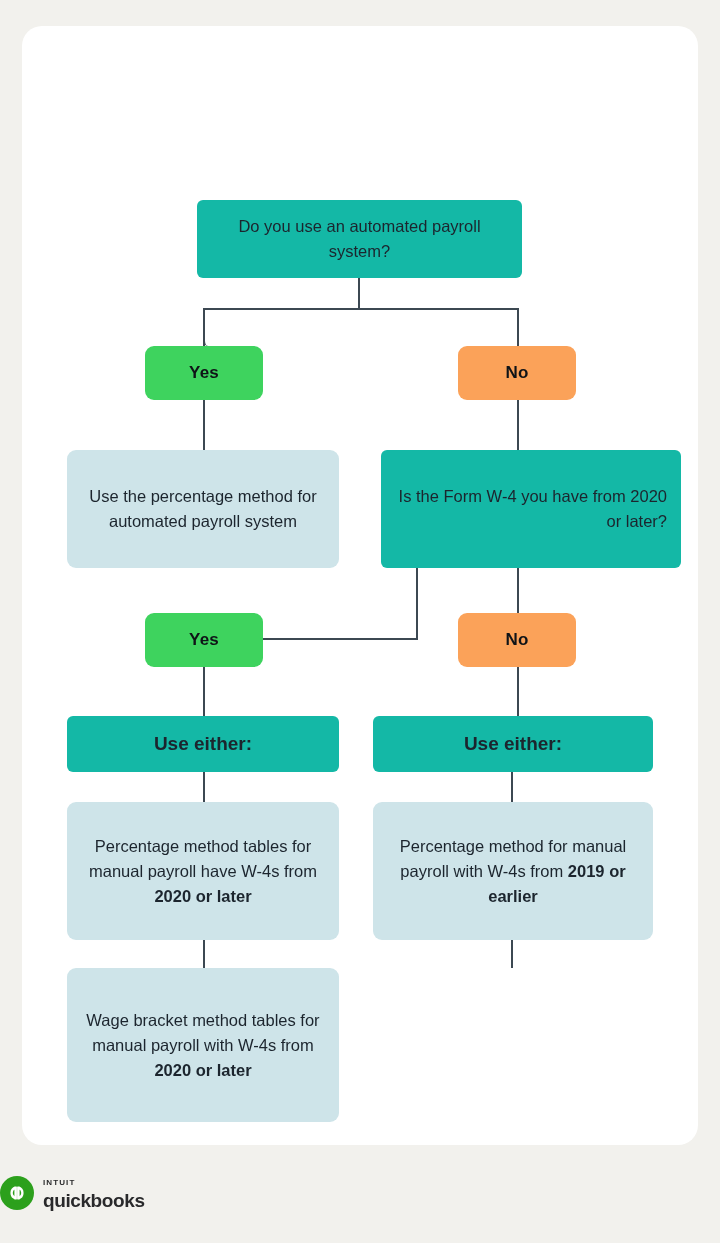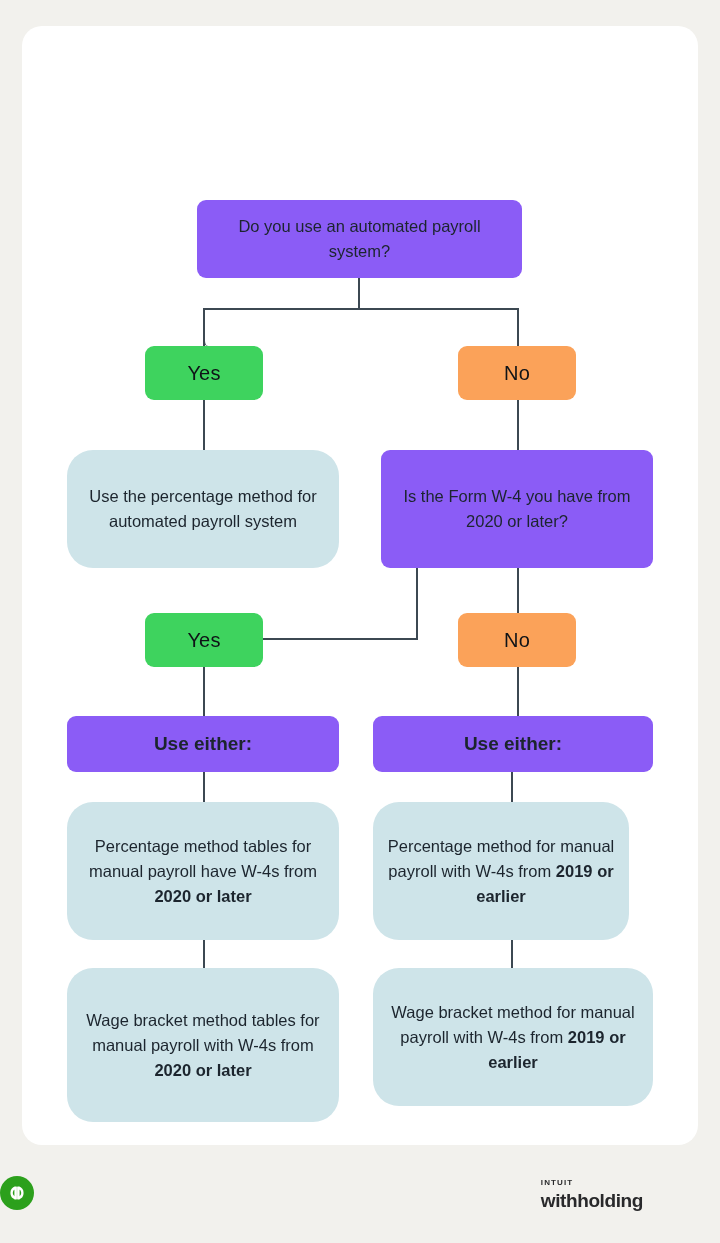--- a/index.html
+++ b/index.html
@@ -46,37 +46,37 @@
   .node {
     position: absolute;
     border-radius: 9px;
     display: flex;
     align-items: center;
     justify-content: center;
     text-align: center;
     color: #1c252e;
   }
 
-  .node-gray   { background: #8b5cf6; }
-  .node-blue   { background: #cee4e9; border-radius: 26px; }
+  .node-gray   { background: #14b8a6; border-radius: 6px; }
+  .node-blue   { background: #cee4e9; }
   .node-green  { background: #3ed35e; }
   .node-orange { background: #fba259; }
 
   .node-text {
     font-size: 16.5px;
     line-height: 25px;
     font-weight: 400;
     padding: 0 14px;
   }
 
   .node-text b { font-weight: bold; }
 
   .pill-text {
-    font-size: 20px;
-    font-weight: normal;
+    font-size: 17px;
+    font-weight: bold;
     color: #0f1317;
     letter-spacing: 0.2px;
   }
 
   .either-text {
     font-size: 19px;
     font-weight: 600;
     color: #1c252e;
   }
 
@@ -96,21 +96,21 @@
   }
 
   
   .footer {
     position: absolute;
     left: 0;
     top: 1176px;
     width: 643px;
     display: flex;
     align-items: center;
-    justify-content: space-between;
+    justify-content: flex-start;
     gap: 9px;
   }
   .logo-mark {
     width: 34px;
     height: 34px;
     border-radius: 50%;
     background: #2ca01c;
     display: flex;
     align-items: center;
     justify-content: center;
@@ -161,21 +161,21 @@
     <span class="pill-text">No</span>
   </div>
 
   <div class="conn conn-v" style="left:203px; top:400px; width:2px; height:50px;"></div>
   <div class="conn conn-v" style="left:517px; top:400px; width:2px; height:50px;"></div>
 
   <div class="node node-blue" style="left:67px; top:450px; width:272px; height:118px;">
     <div class="node-text">Use the percentage method for automated payroll system</div>
   </div>
 
-  <div class="node node-gray" style="left:381px; top:450px; width:272px; height:118px;">
+  <div class="node node-gray" style="left:381px; top:450px; width:300px; height:118px;text-align:right;">
     <div class="node-text">Is the Form W-4 you have from 2020 or later?</div>
   </div>
 
   <div class="conn conn-v" style="left:416px; top:568px; width:2px; height:72px;"></div>
   <div class="conn conn-h" style="left:262px; top:638px; width:156px; height:2px;"></div>
 
   <div class="conn conn-v" style="left:517px; top:568px; width:2px; height:46px;"></div>
 
   <div class="node node-green" style="left:145px; top:613px; width:118px; height:54px;">
     <span class="pill-text">Yes</span>
@@ -198,50 +198,45 @@
 
   <div class="conn conn-v" style="left:203px; top:772px; width:2px; height:30px;"></div>
   <div class="conn conn-v" style="left:511px; top:772px; width:2px; height:30px;"></div>
 
   <div class="node node-blue" style="left:67px; top:802px; width:272px; height:138px;">
     <div class="node-text">
       <span>Percentage method tables for manual payroll have W-4s from </span><b>2020 or later</b>
     </div>
   </div>
 
-  <div class="node node-blue" style="left:373px; top:802px; width:256px; height:138px;">
+  <div class="node node-blue" style="left:373px; top:802px; width:280px; height:138px;">
     <div class="node-text">
       <span>Percentage method for manual payroll with W-4s from </span><b>2019 or earlier</b>
     </div>
   </div>
 
   <div class="conn conn-v" style="left:203px; top:940px; width:2px; height:28px;"></div>
   <div class="conn conn-v" style="left:511px; top:940px; width:2px; height:28px;"></div>
 
   <div class="node node-blue" style="left:67px; top:968px; width:272px; height:154px;">
     <div class="node-text">
       <span>Wage bracket method tables for manual payroll with W-4s from </span><b>2020 or later</b>
     </div>
   </div>
 
-  <div class="node node-blue" style="left:373px; top:968px; width:280px; height:138px;">
-    <div class="node-text">
-      <span>Wage bracket method for manual payroll with W-4s from </span><b>2019 or earlier</b>
-    </div>
-  </div>
 
   <div class="footer">
     <div class="logo-mark">
       <svg width="22" height="22" viewBox="0 0 22 22" aria-hidden="true">
         <circle cx="11" cy="11" r="10.5" fill="#2ca01c"></circle>
         <path d="M9.4 4.6 A6.6 6.6 0 0 0 9.4 17.4 L9.4 14.7 A3.9 3.9 0 0 1 9.4 7.3 Z" fill="#ffffff"></path>
         <rect x="8.4" y="4.6" width="2.5" height="12.8" fill="#ffffff"></rect>
         <path d="M12.6 17.4 A6.6 6.6 0 0 0 12.6 4.6 L12.6 7.3 A3.9 3.9 0 0 1 12.6 14.7 Z" fill="#ffffff"></path>
         <rect x="11.1" y="4.6" width="2.5" height="12.8" fill="#ffffff"></rect>
       </svg>
     </div>
     <div class="logo-words">
       <span class="logo-intuit">INTUIT</span>
-      <span class="logo-qb">withholding</span>
+      <span class="logo-qb">quickbooks</span>
     </div>
   </div>
 
 </div>
 
 </body></html>

